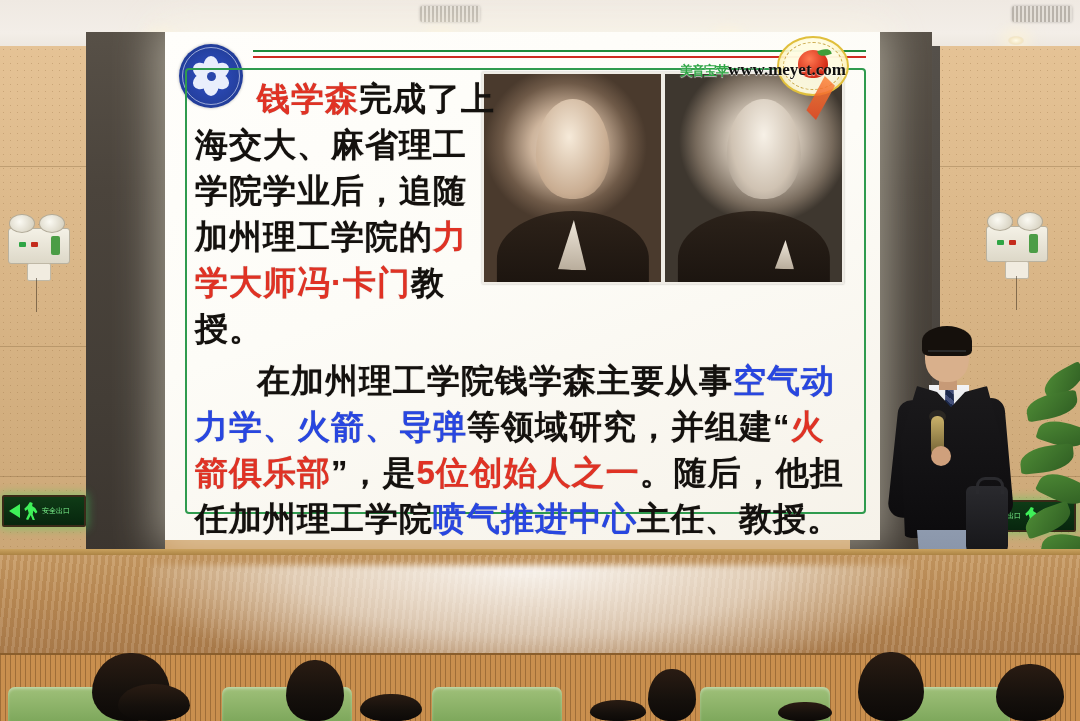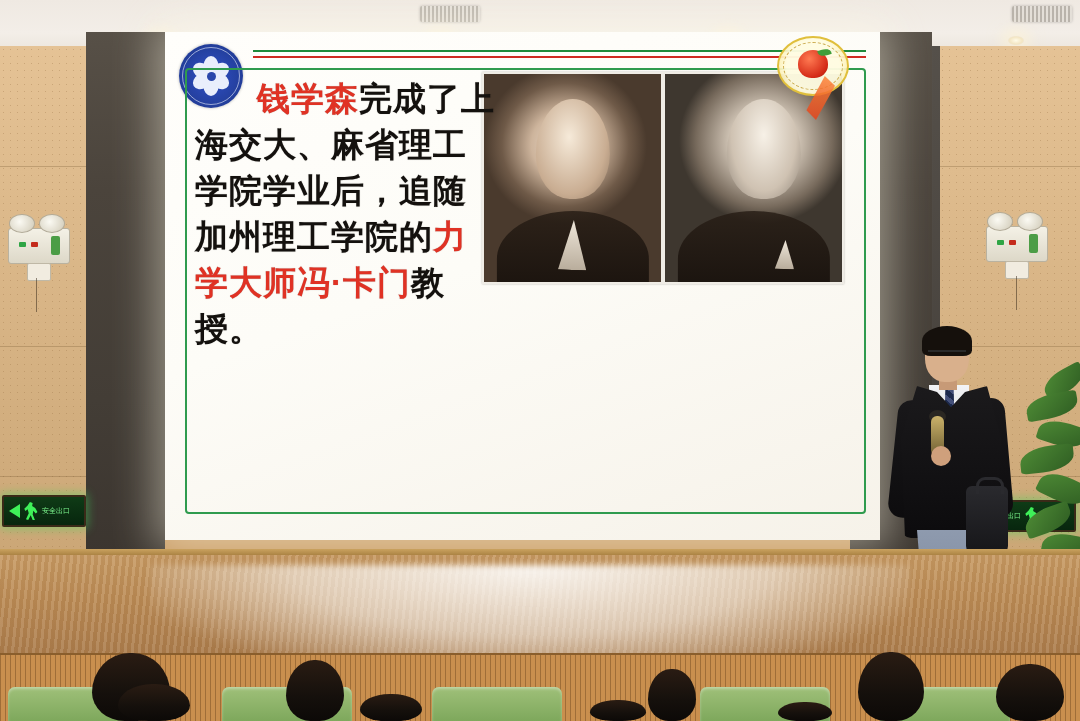--- a/index.html
+++ b/index.html
@@ -431,24 +431,30 @@
             <span class="collar"></span>
         </div>
       </div>
 
       <div class="badge">
         <span class="ring"></span>
           <span class="apple"></span>
           <span class="leaf"></span>
       </div>
       <div class="swoosh"></div>
+      <div class="watermark">
+        <span class="cn">美音宝苹</span><span class="url">www.meyet.com</span>
+      </div>
 
       <div class="slidetext">
         <div class="para1">
           <span class="indent"></span><span class="red">钱学森</span><span>完成了上海交大、麻省理工学院学业后，追随加州理工学院的</span><span class="red">力学大师冯·卡门</span><span>教授。</span>
+        </div>
+        <div class="para2">
+          <span class="indent"></span><span>在加州理工学院钱学森主要从事</span><span class="blue">空气动力学、火箭、导弹</span><span>等领域研究，并组建“</span><span class="red">火箭俱乐部</span><span>”，是</span><span class="red">5位创始人之一</span><span>。随后，他担任加州理工学院</span><span class="blue">喷气推进中心</span><span>主任、教授。</span>
         </div>
       </div>
 
     </div>
   </div>
 
   <div class="presenter">
     <span class="p-armL"></span>
     <span class="p-armR"></span>
     <span class="p-shirt"></span>

